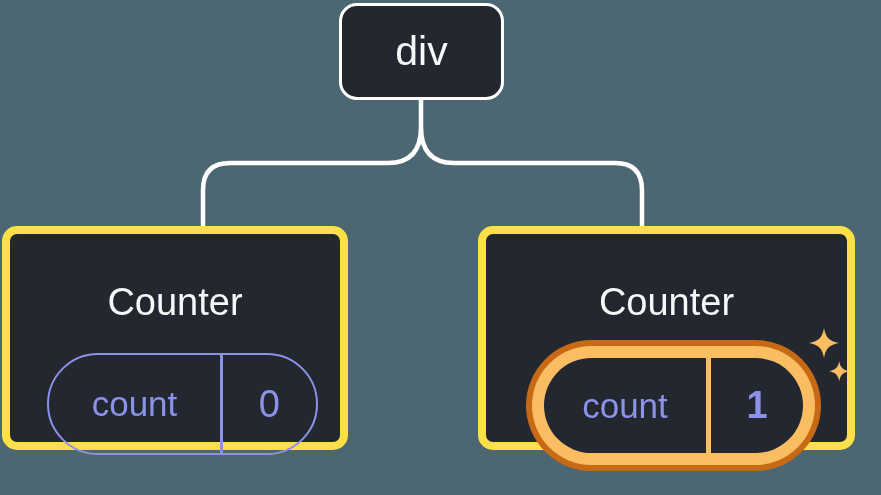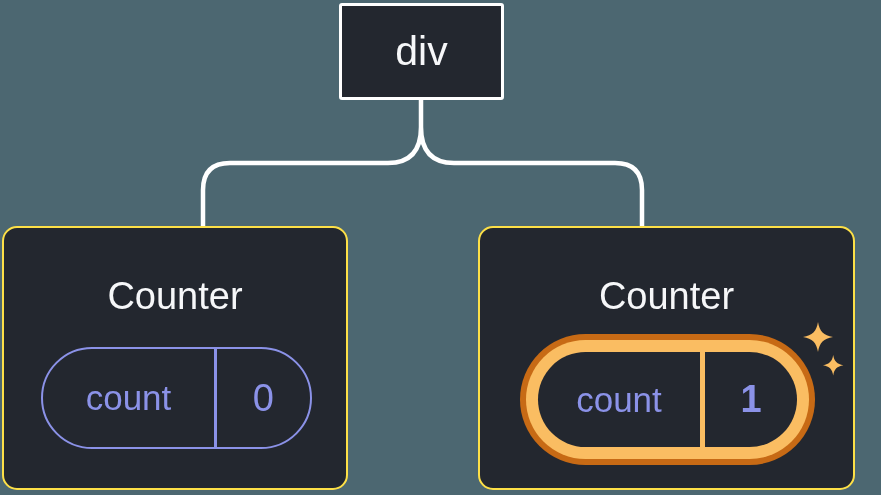--- a/index.html
+++ b/index.html
@@ -4,30 +4,30 @@
 <style>
   html,body{margin:0;padding:0;background:#4C6771;}
   .canvas{
     position:relative;width:881px;height:495px;overflow:hidden;
     background:#4C6771;
     font-family:"Liberation Sans","DejaVu Sans",sans-serif;
   }
   
   .root-node{
     position:absolute;left:339px;top:3px;width:165px;height:97px;
-    background:#23272F;border:3px solid #FFFFFF;border-radius:3px;
+    background:#23272F;border:3px solid #FFFFFF;border-radius:18px;
     box-sizing:border-box;display:flex;align-items:center;justify-content:center;
   }
   .root-node .label{color:#F6F7F9;font-size:41px;line-height:1;}
   
   .connector{position:absolute;left:0;top:0;pointer-events:none;}
   
   .card{
-    position:absolute;top:226px;height:264px;
-    background:#23272F;border:2px solid #fde047;border-radius:15px;
+    position:absolute;top:226px;height:224px;
+    background:#23272F;border:8px solid #fde047;border-radius:15px;
     box-sizing:border-box;
   }
   .card-left{left:2px;width:346px;}
   .card-right{left:478px;width:377px;}
   .card-title{
     position:absolute;top:48px;left:0;width:100%;text-align:center;
     color:#F6F7F9;font-size:38px;font-weight:500;line-height:1.1;
   }
   
   .pill{

